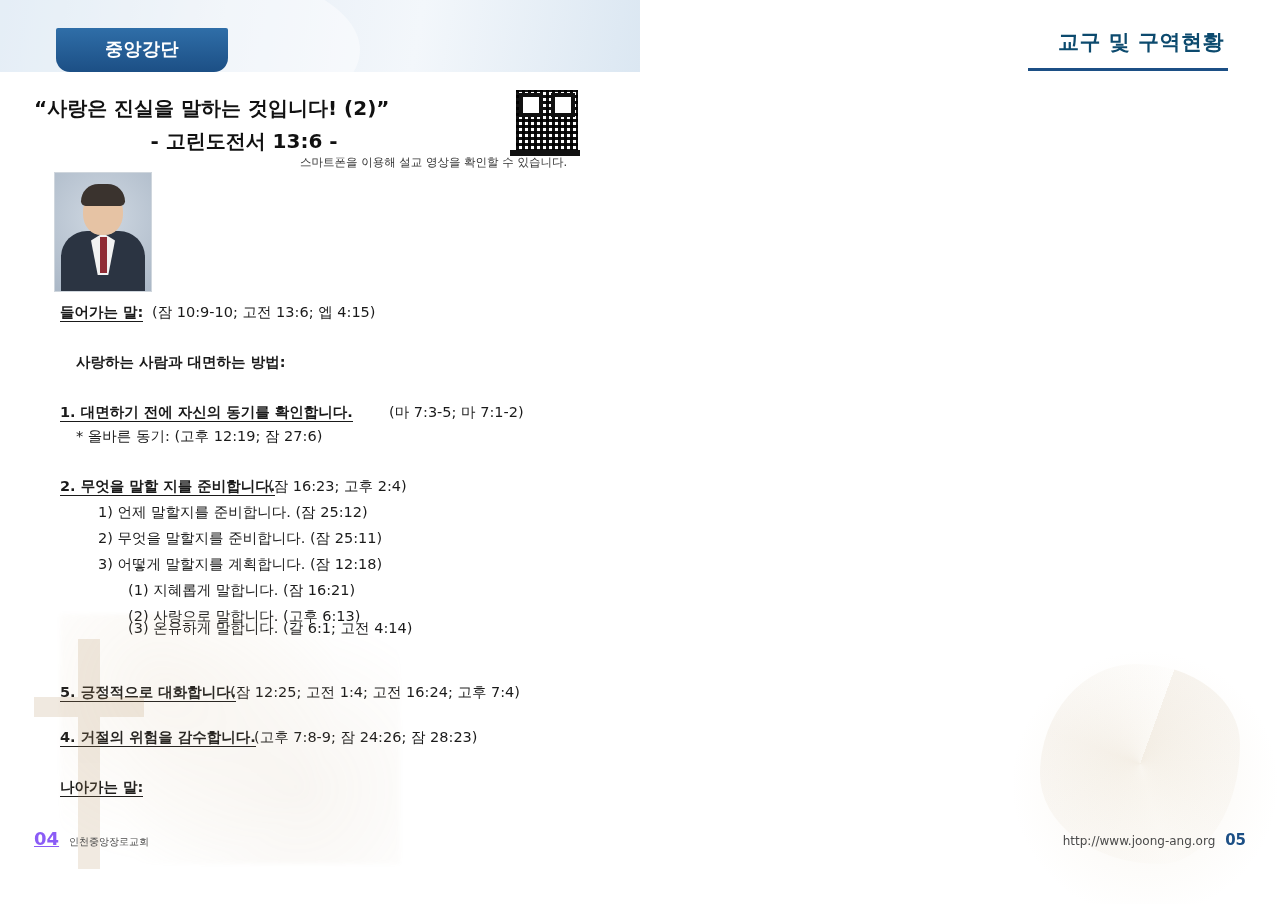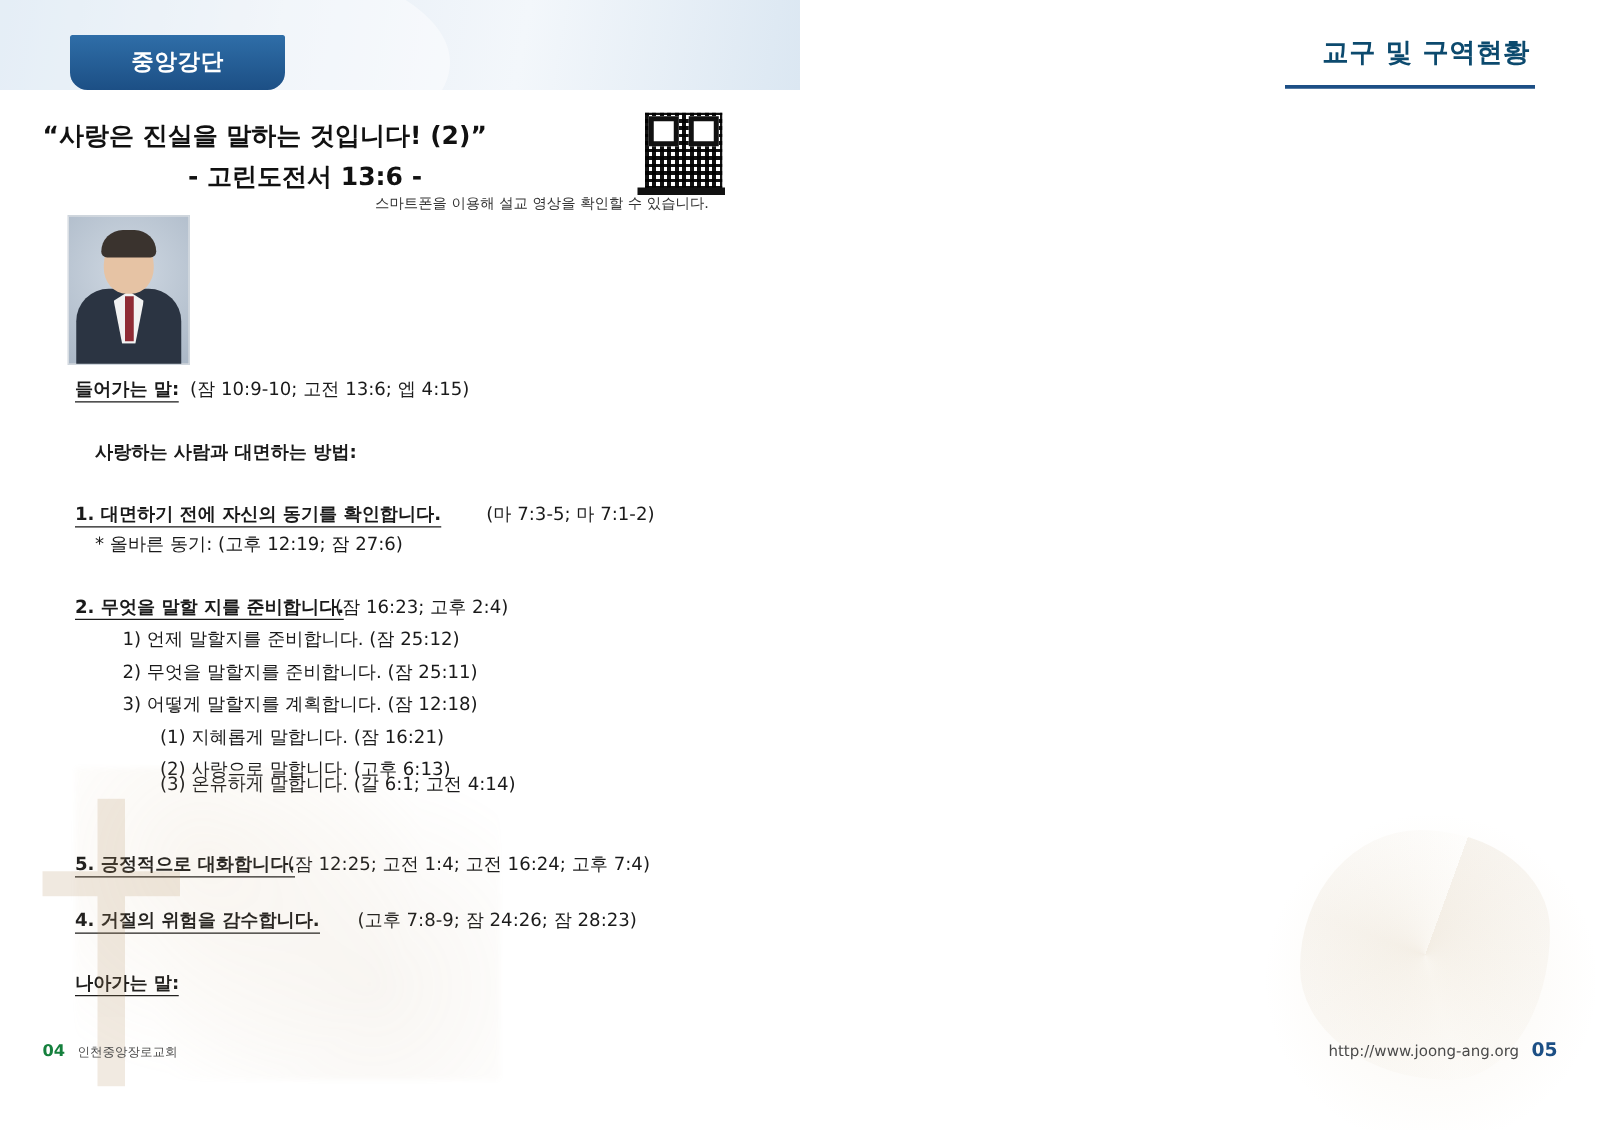--- a/index.html
+++ b/index.html
@@ -62,21 +62,21 @@
   .photo .body{position:absolute;left:6px;top:58px;width:84px;height:62px;background:#2b3442;border-radius:26px 26px 0 0;}
   .photo .shirt{position:absolute;left:36px;top:60px;width:24px;height:42px;background:#f2f2f2;clip-path:polygon(50% 0,100% 18%,72% 100%,28% 100%,0 18%);}
   .photo .tie{position:absolute;left:45px;top:64px;width:7px;height:36px;background:#8f2b34;}
 
   .body-text{position:absolute;left:34px;top:305px;width:570px;font-size:14.5px;line-height:1;color:#1a1a1a;}
   .ln{position:absolute;white-space:nowrap;}
   .u{border-bottom:1.5px solid #1a1a1a;padding-bottom:1px;font-weight:700;}
   .b{font-weight:700;}
 
   .pg-left{position:absolute;left:34px;bottom:55px;font-size:12px;color:#2a4f7c;}
-  .pg-left b{font-size:13px;color:#15803d;}
+  .pg-left b{font-size:18px;color:#8b5cf6;text-decoration:underline;}
   .pg-left span{color:#4a4a4a;margin-left:6px;font-size:10px;}
   .pg-right{position:absolute;right:34px;bottom:55px;font-size:12px;color:#4a4a4a;}
   .pg-right b{font-size:15px;color:#1c4f85;margin-left:6px;}
 </style>
 </head>
 <body>
 
 <div class="left-page">
   <div class="top-band-left">
     <div class="band-swoosh"></div>
@@ -110,21 +110,21 @@
       <div class="ln" style="left: 234px; top: 174px;">(잠 16:23; 고후 2:4)</div>
       <div class="ln" style="left: 64px; top: 200px;">1) 언제 말할지를 준비합니다.  (잠 25:12)</div>
       <div class="ln" style="left: 64px; top: 226px;">2) 무엇을 말할지를 준비합니다.  (잠 25:11)</div>
       <div class="ln" style="left: 64px; top: 252px; text-align: center;">3) 어떻게 말할지를 계획합니다.  (잠 12:18)</div>
       <div class="ln" style="left: 94px; top: 278px;">(1) 지혜롭게 말합니다.  (잠 16:21)</div>
       <div class="ln" style="left: 94px; top: 304px;">(2) 사랑으로 말합니다.  (고후 6:13)</div>
       <div class="ln" style="left: 94px; top: 316px;">(3) 온유하게 말합니다.  (갈 6:1; 고전 4:14)</div>
       <div class="ln u" style="left: 26px; top: 380px;">5. 긍정적으로 대화합니다.</div>
       <div class="ln" style="left: 196px; top: 380px;">(잠 12:25; 고전 1:4; 고전 16:24; 고후 7:4)</div>
       <div class="ln u" style="left: 26px; top: 425px;">4. 거절의 위험을 감수합니다.</div>
-      <div class="ln" style="left: 220px; top: 425px; margin-left: 32px;">(고후 7:8-9; 잠 24:26; 잠 28:23)</div>
+      <div class="ln" style="left: 220px; top: 425px;">(고후 7:8-9; 잠 24:26; 잠 28:23)</div>
       <div class="ln u" style="left: 26px; top: 475px;">나아가는 말:</div>
     </div>
 
   <div class="cross"></div>
   <div class="watermark"></div>
 
   <div class="pg-left">
     <b>04</b>
     <span>인천중앙장로교회</span>
   </div>

